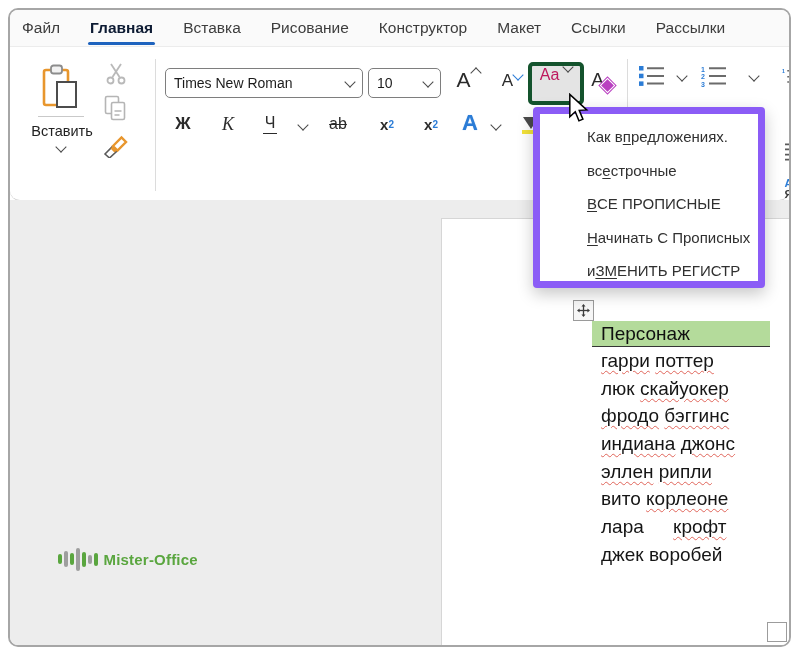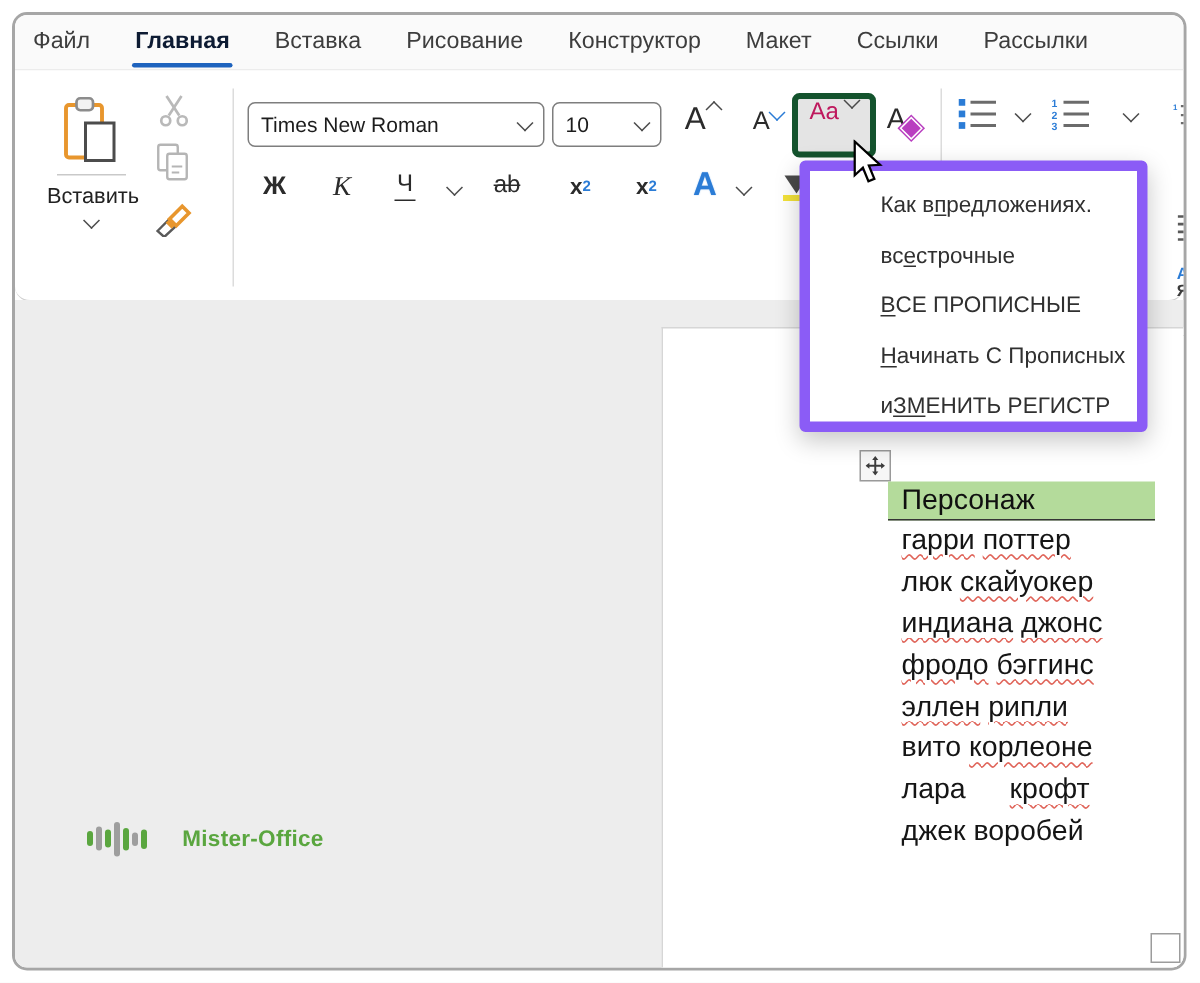--- a/index.html
+++ b/index.html
@@ -32,21 +32,21 @@
   
   .menu{position:absolute;left:523px;top:97px;width:232px;height:181px;background:#fff;
         border:7px solid #8b5cf6;border-radius:4px;box-shadow:0 6px 16px rgba(0,0,0,.22);
         z-index:40;padding:6px 0;box-sizing:border-box;}
   .menu-item{height:33.5px;display:flex;align-items:center;padding-left:47px;font-size:15px;color:#303030;}
   .menu-item u{text-underline-offset:2px;}
   
   .docarea{position:absolute;left:0;top:190px;width:100%;height:445px;background:#ededed;}
   .page{position:absolute;left:431px;top:18px;width:348px;height:427px;background:#fff;
         border-left:1px solid #d6d6d6;border-top:1px solid #d6d6d6;}
-  .logo{position:absolute;left:48px;top:345px;display:flex;align-items:center;gap:24px;justify-content:flex-end;}
+  .logo{position:absolute;left:48px;top:345px;display:flex;align-items:center;gap:6px;justify-content:flex-end;}
   .bars{display:flex;align-items:center;gap:2.5px;height:28px;}
   .bars i{display:block;width:3.5px;border-radius:2px;}
   .logo-text{font-size:15px;font-weight:bold;letter-spacing:.2px;}
   .doc-table{position:absolute;left:150px;top:102px;width:178px;}
   .tbl-header{height:26px;line-height:26px;padding-left:9px;font-size:19px;color:#101010;
               border-bottom:1.6px solid #353535;box-sizing:border-box;}
   .tbl-row{height:27.7px;line-height:27.7px;padding-left:9px;font-size:19px;color:#151515;white-space:nowrap;}
   .sq{text-decoration:underline;text-decoration-style:wavy;text-decoration-thickness:1px;text-underline-offset:3px;}
   .move-handle{position:absolute;left:131px;top:81px;width:19px;height:19px;background:#f6f6f6;
                border:1px solid #9a9a9a;display:flex;align-items:center;justify-content:center;}
@@ -265,22 +265,22 @@
             <line x1="7" y1="2" x2="7" y2="12" stroke="#3c3c3c" stroke-width="1.4"></line>
             <line x1="2" y1="7" x2="12" y2="7" stroke="#3c3c3c" stroke-width="1.4"></line>
           </svg>
         </div>
 
         <div class="doc-table">
           <div class="tbl-header" style="background:#b4db9b;">Персонаж</div>
           <div id="table-rows">
               <div class="tbl-row"><span class="sq" style="text-decoration-color: rgb(224, 101, 90);">гарри</span> <span class="sq" style="text-decoration-color: rgb(224, 101, 90);">поттер</span></div>
               <div class="tbl-row"><span>люк</span> <span class="sq" style="text-decoration-color: rgb(224, 101, 90);">скайуокер</span></div>
+              <div class="tbl-row"><span class="sq" style="text-decoration-color: rgb(224, 101, 90);">фродо</span> <span class="sq" style="text-decoration-color: rgb(224, 101, 90);">бэггинс</span></div>
               <div class="tbl-row"><span class="sq" style="text-decoration-color: rgb(224, 101, 90);">индиана</span> <span class="sq" style="text-decoration-color: rgb(224, 101, 90);">джонс</span></div>
-              <div class="tbl-row"><span class="sq" style="text-decoration-color: rgb(224, 101, 90);">фродо</span> <span class="sq" style="text-decoration-color: rgb(224, 101, 90);">бэггинс</span></div>
               <div class="tbl-row"><span class="sq" style="text-decoration-color: rgb(224, 101, 90);">эллен</span> <span class="sq" style="text-decoration-color: rgb(224, 101, 90);">рипли</span></div>
               <div class="tbl-row"><span>вито</span> <span class="sq" style="text-decoration-color: rgb(224, 101, 90);">корлеоне</span></div>
               <div class="tbl-row"><span>лара</span> <span class="sq" style="text-decoration-color: rgb(224, 101, 90); margin-left: 24px;">крофт</span></div>
               <div class="tbl-row"><span>джек</span> <span>воробей</span></div>
             </div>
         </div>
 
         <div class="resize-handle"></div>
       </div>
     </div>

